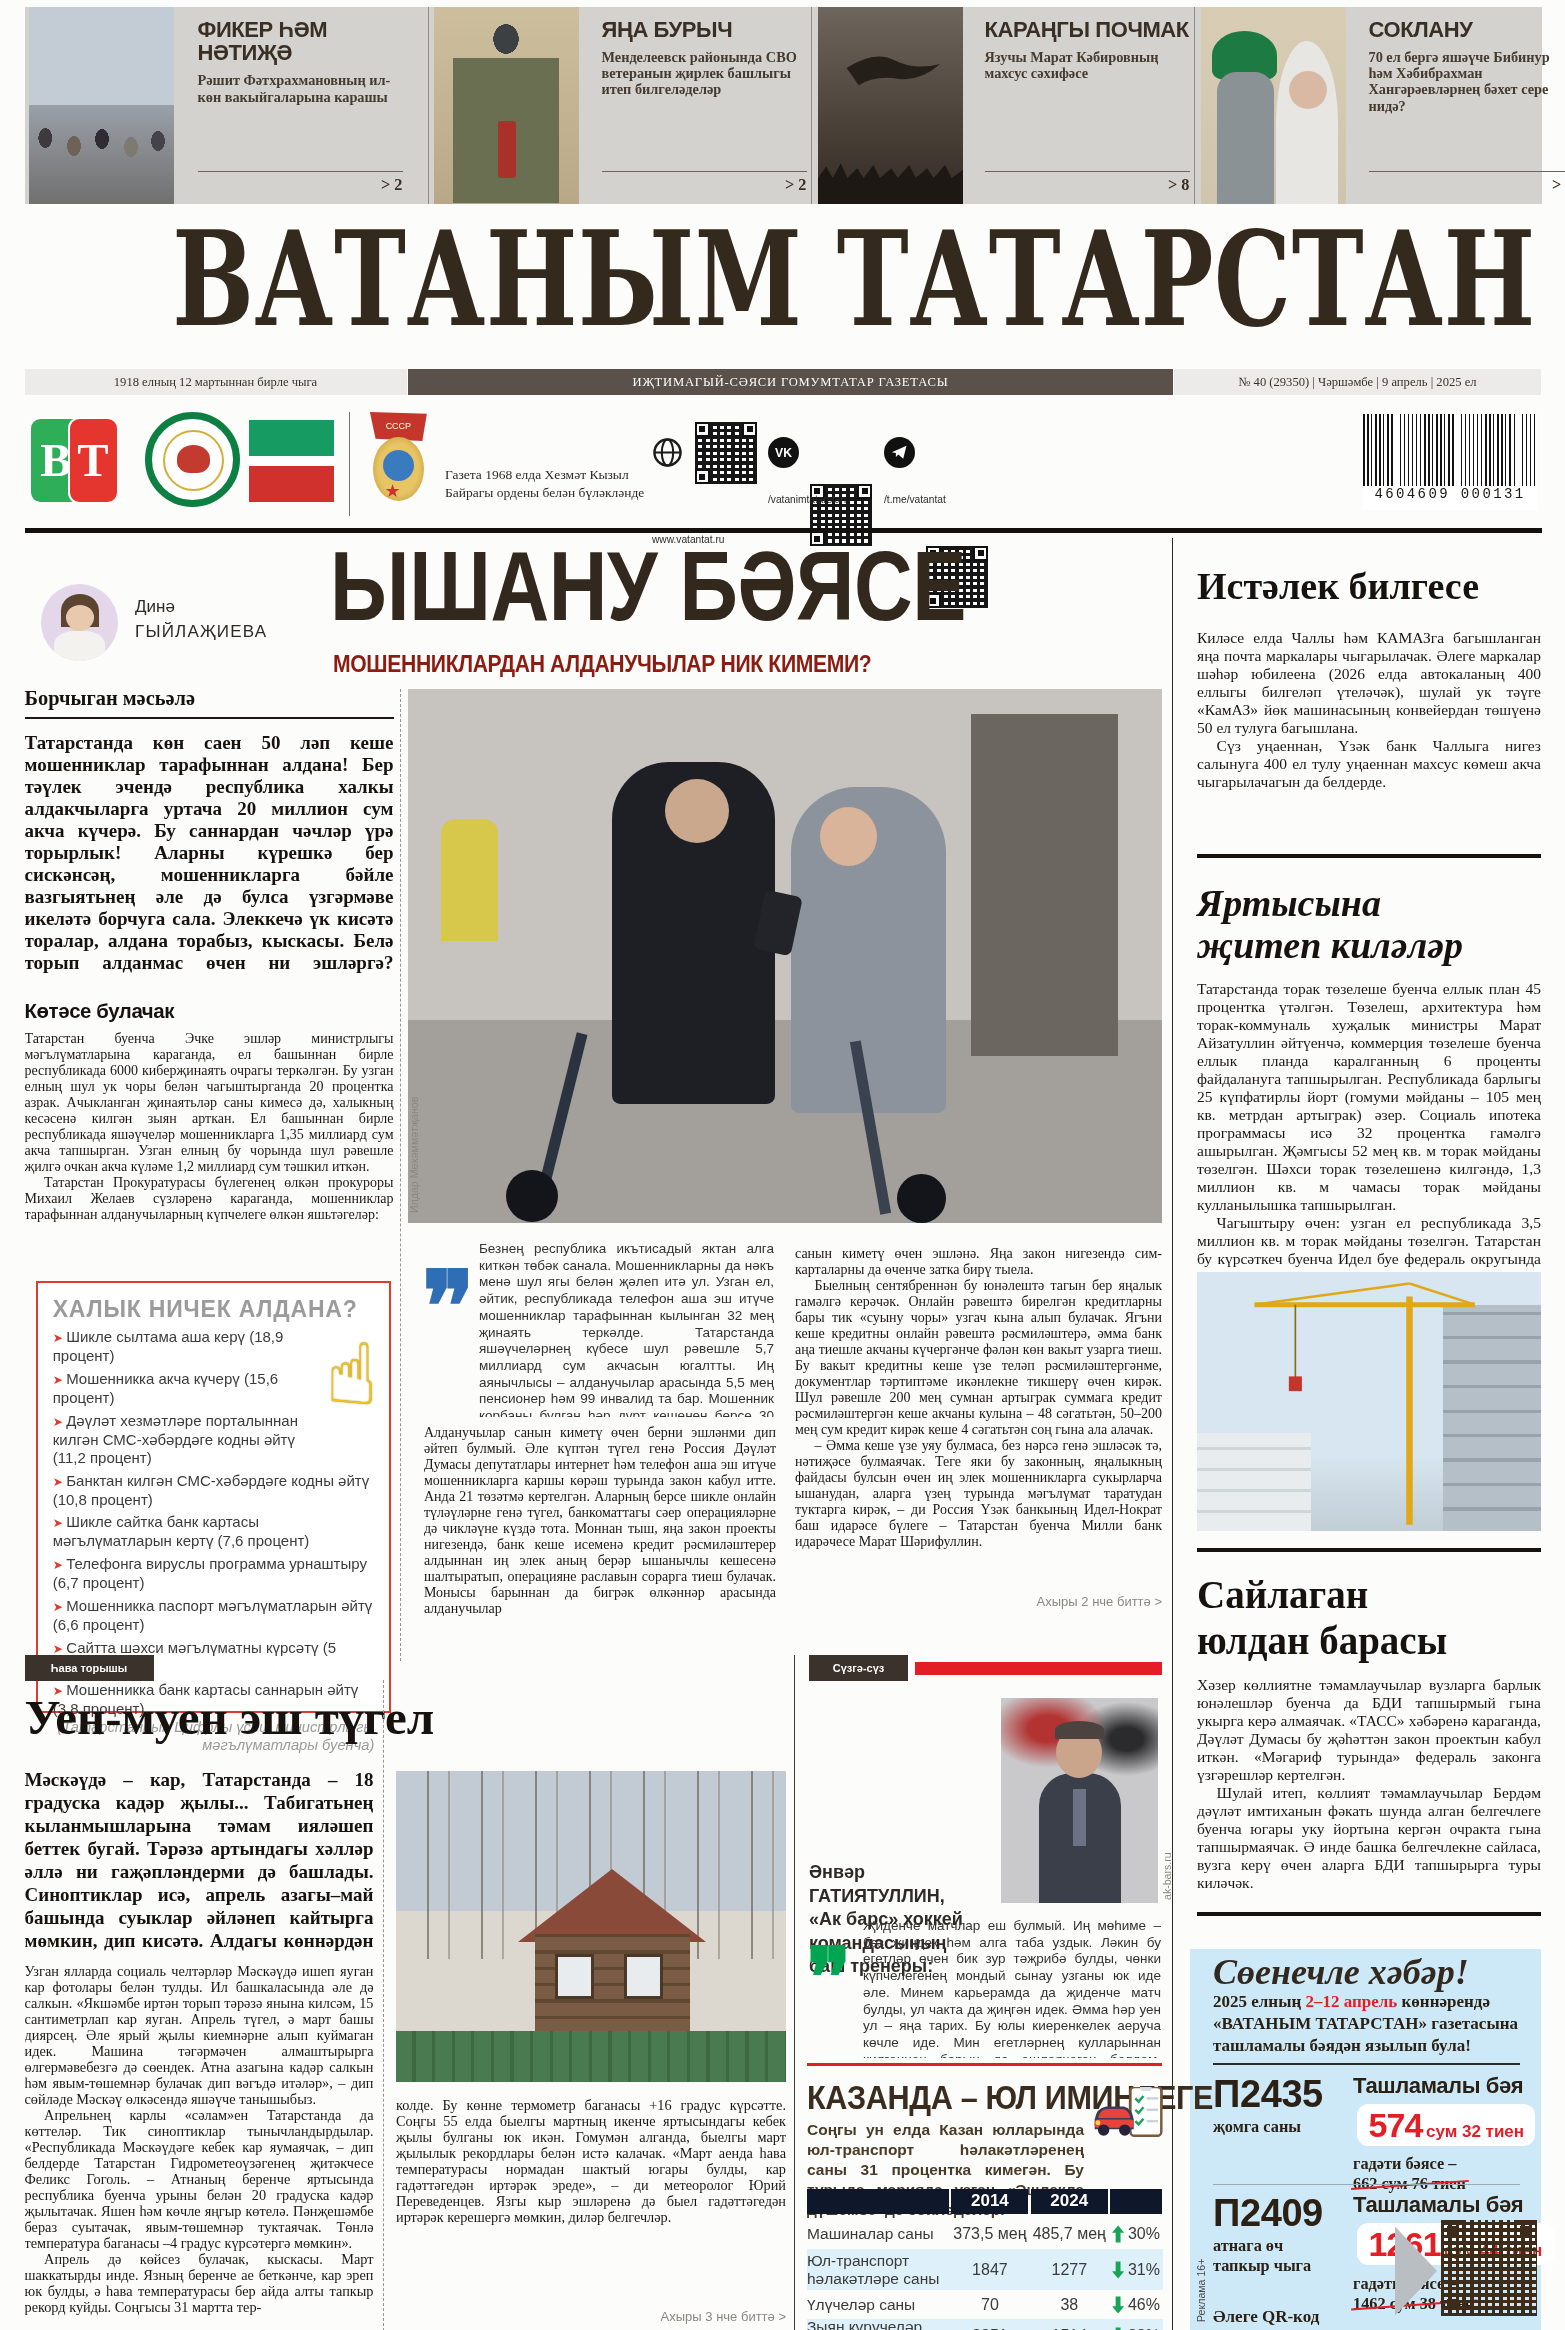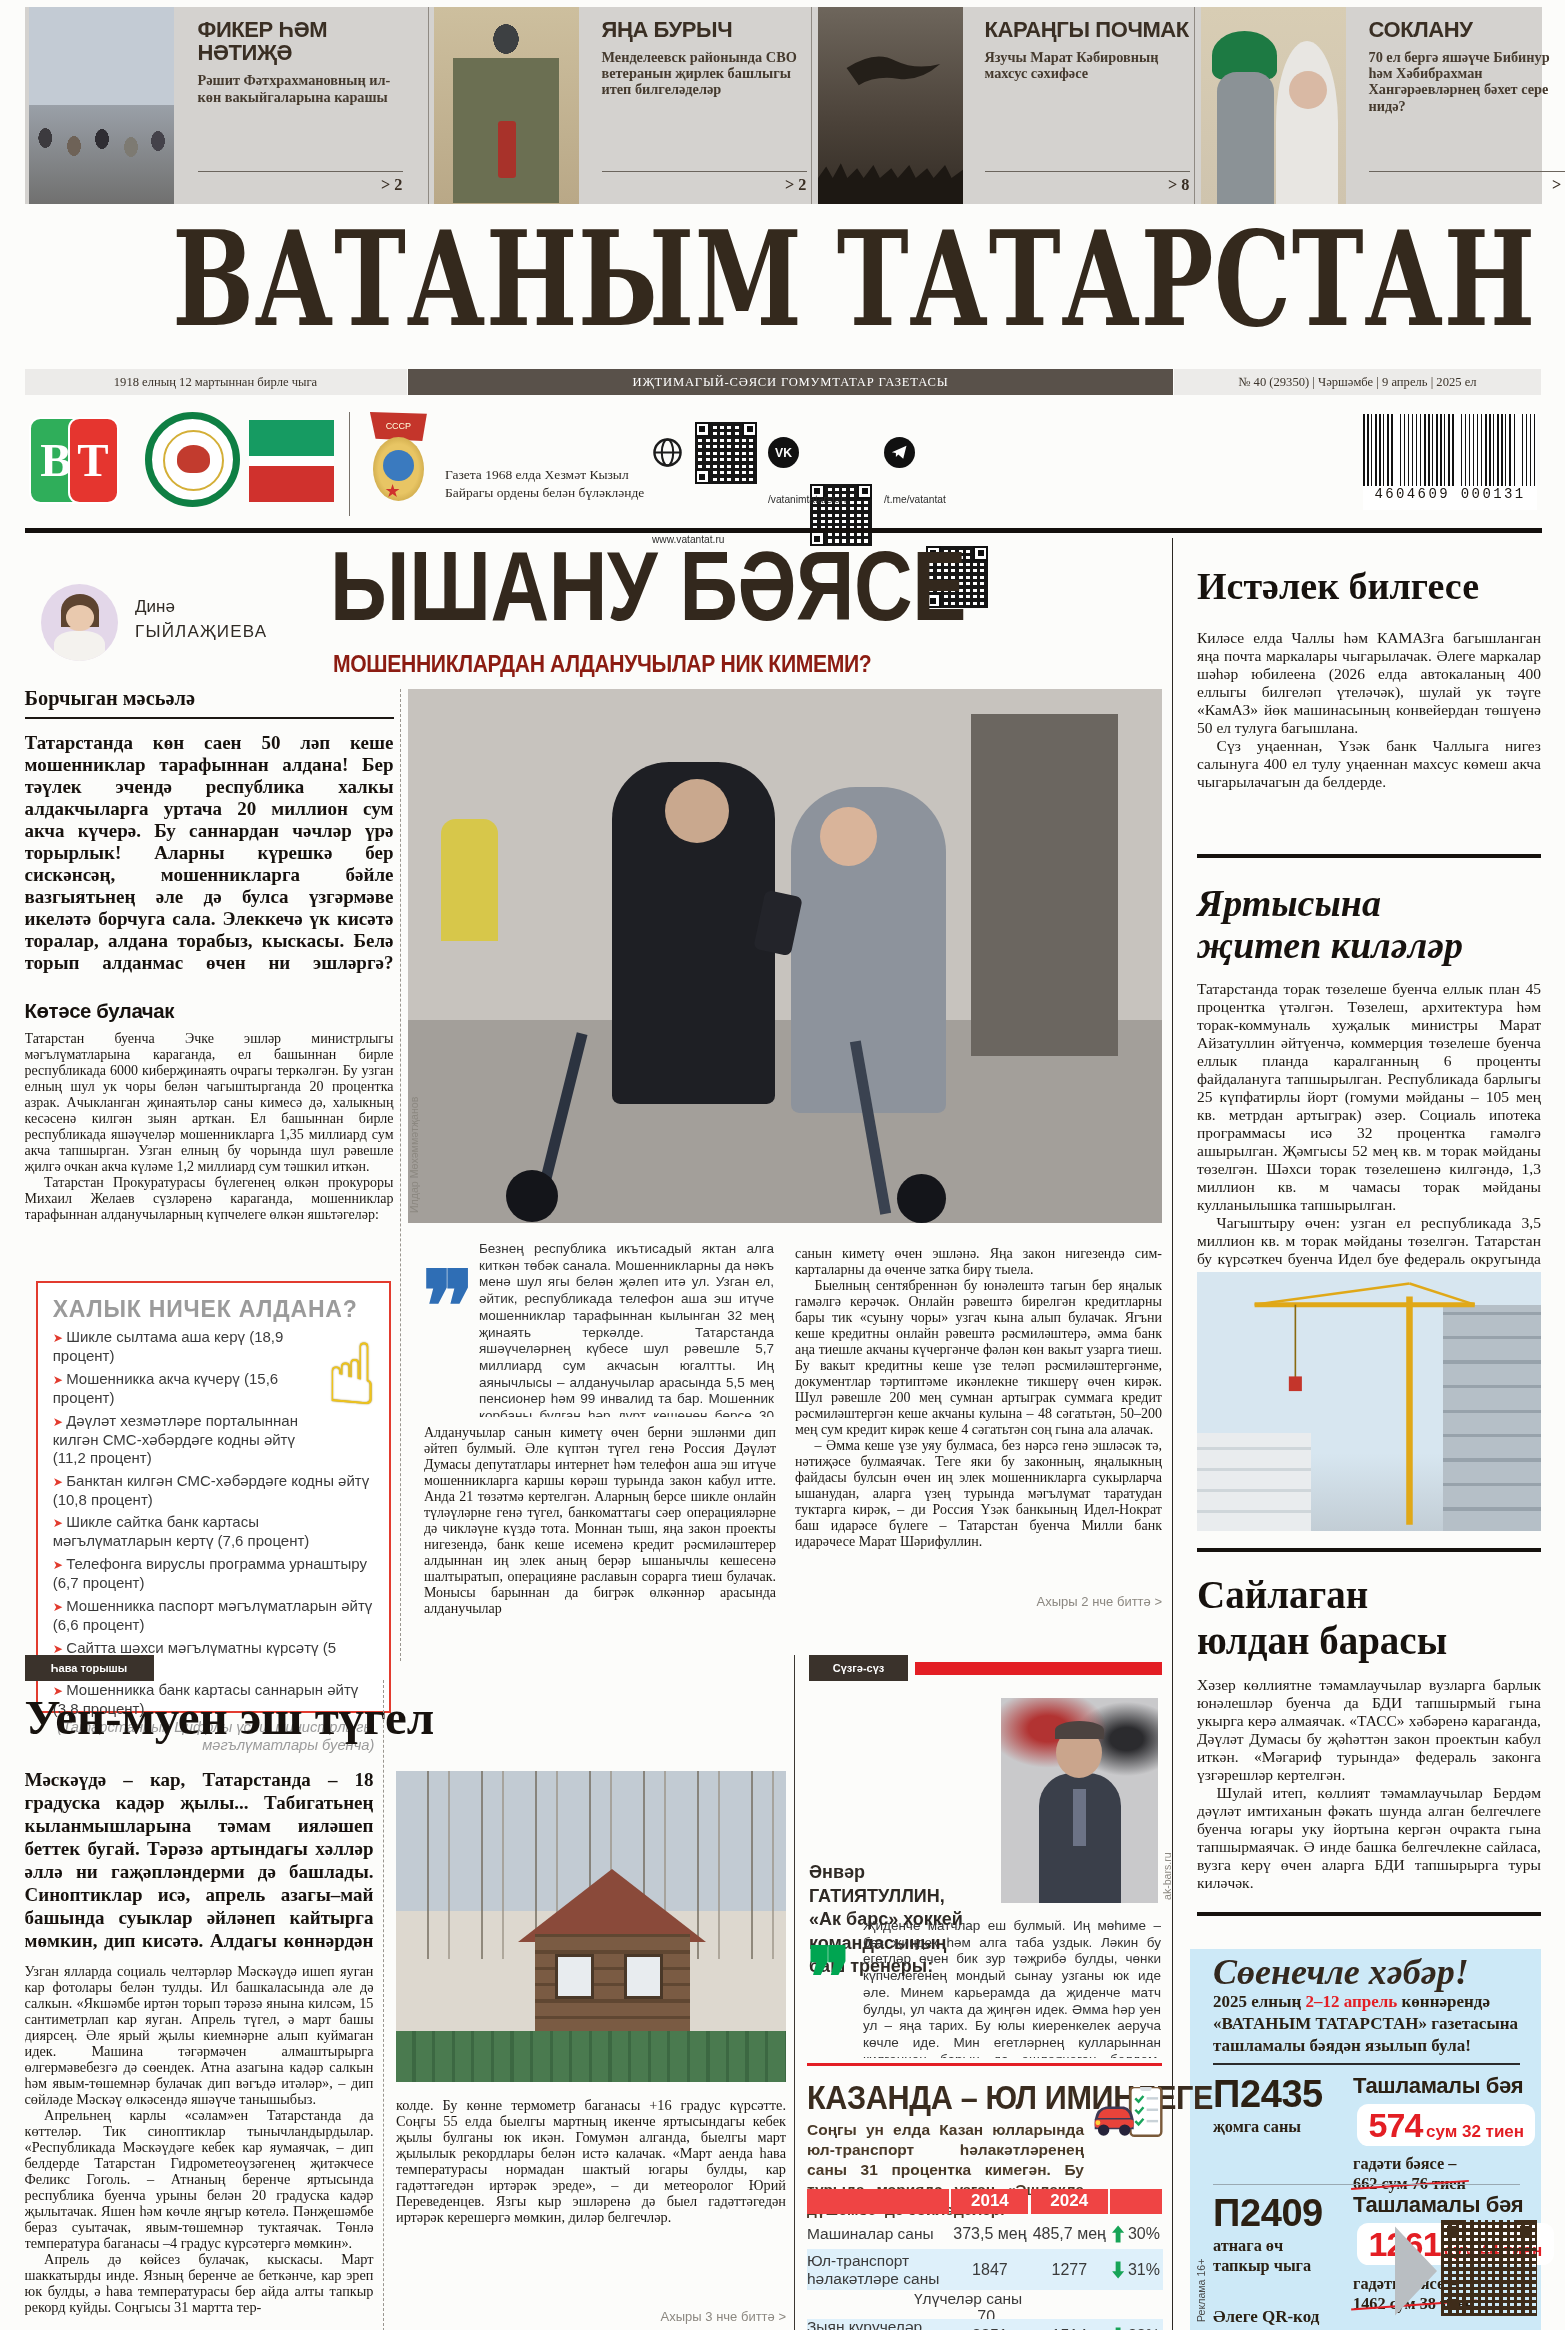--- a/index.html
+++ b/index.html
@@ -62,21 +62,21 @@
   .qmark{font-family:"DejaVu Serif",serif;font-weight:700;line-height:0.25;}
   .quote-sans{font-family:"Liberation Sans","DejaVu Sans",sans-serif;color:#333;}
   .label-dark{background:#3a322b;color:#fff;font-family:"Liberation Sans",sans-serif;
               font-weight:700;font-size:11px;display:flex;align-items:center;justify-content:center;}
   .cont{font-family:"Liberation Sans",sans-serif;color:#8c8881;font-size:13px;text-align:right;}
   
   .krow{position:absolute;left:0;display:flex;width:356px;}
   .kc{box-sizing:border-box;font-family:"Liberation Sans",sans-serif;}
   .kc1{width:142px;}.kc2{width:77px;margin-left:2.4px;text-align:center;}
   .kc3{width:77px;margin-left:2.4px;text-align:center;}.kc4{width:52px;margin-left:2.4px;}
-  .khead .kc{background:#ef4444;color:#fff;font-weight:700;font-size:17px;line-height:24.5px;height:24.5px;}
+  .khead .kc{background:#0f172a;color:#fff;font-weight:700;font-size:17px;line-height:24.5px;height:24.5px;}
   .kval{font-size:16px;color:#3a3a3a;}
   .klabel{font-size:15.5px;color:#3a3a3a;}
   .altrow{background:#def0fa;}
   
   .subbox{background:#cde9f7;}
   .pill{background:#fff;border-radius:11.4px;display:inline-block;padding:1.6px 11.4px;white-space:nowrap;}
   .pricebig{color:#e31e24;font-weight:700;font-size:34px;font-family:"Liberation Sans",sans-serif;letter-spacing:-0.8px;}
   .priceunit{color:#e31e24;font-weight:700;font-size:17px;font-family:"Liberation Sans",sans-serif;}
   .oldline{font-size:16.3px;font-weight:700;color:#2b2013;}
   .oldnum{position:relative;display:inline-block;}
@@ -488,21 +488,21 @@
       <div class="kc kc1 klabel" style="line-height:18px;">Юл-транспорт һәлакәтләре саны</div>
       <div class="kc kc2 kval">1847</div>
       <div class="kc kc3 kval">1277</div>
       <div class="kc kc4 kval" style="display:flex;align-items:center;justify-content:center;gap:3.3px;">
         <svg width="12.2" height="18" viewBox="0 0 20 28" style="transform:rotate(180deg)">
             <path d="M10 0 L20 12 H14 V28 H6 V12 H0 Z" fill="#17a457"></path>
           </svg>
         <span>31%</span>
         </div>
     </div>
-    <div class="krow" style="top:101px;height:29px;align-items:center;flex-direction:column;">
+    <div class="krow" style="top:101px;height:29px;align-items:center;">
       <div class="kc kc1 klabel">Үлүчеләр саны</div>
       <div class="kc kc2 kval">70</div>
       <div class="kc kc3 kval">38</div>
       <div class="kc kc4 kval" style="display:flex;align-items:center;justify-content:center;gap:3.3px;">
         <svg width="12.2" height="18" viewBox="0 0 20 28" style="transform:rotate(180deg)">
             <path d="M10 0 L20 12 H14 V28 H6 V12 H0 Z" fill="#17a457"></path>
           </svg>
         <span>46%</span>
         </div>
     </div>

